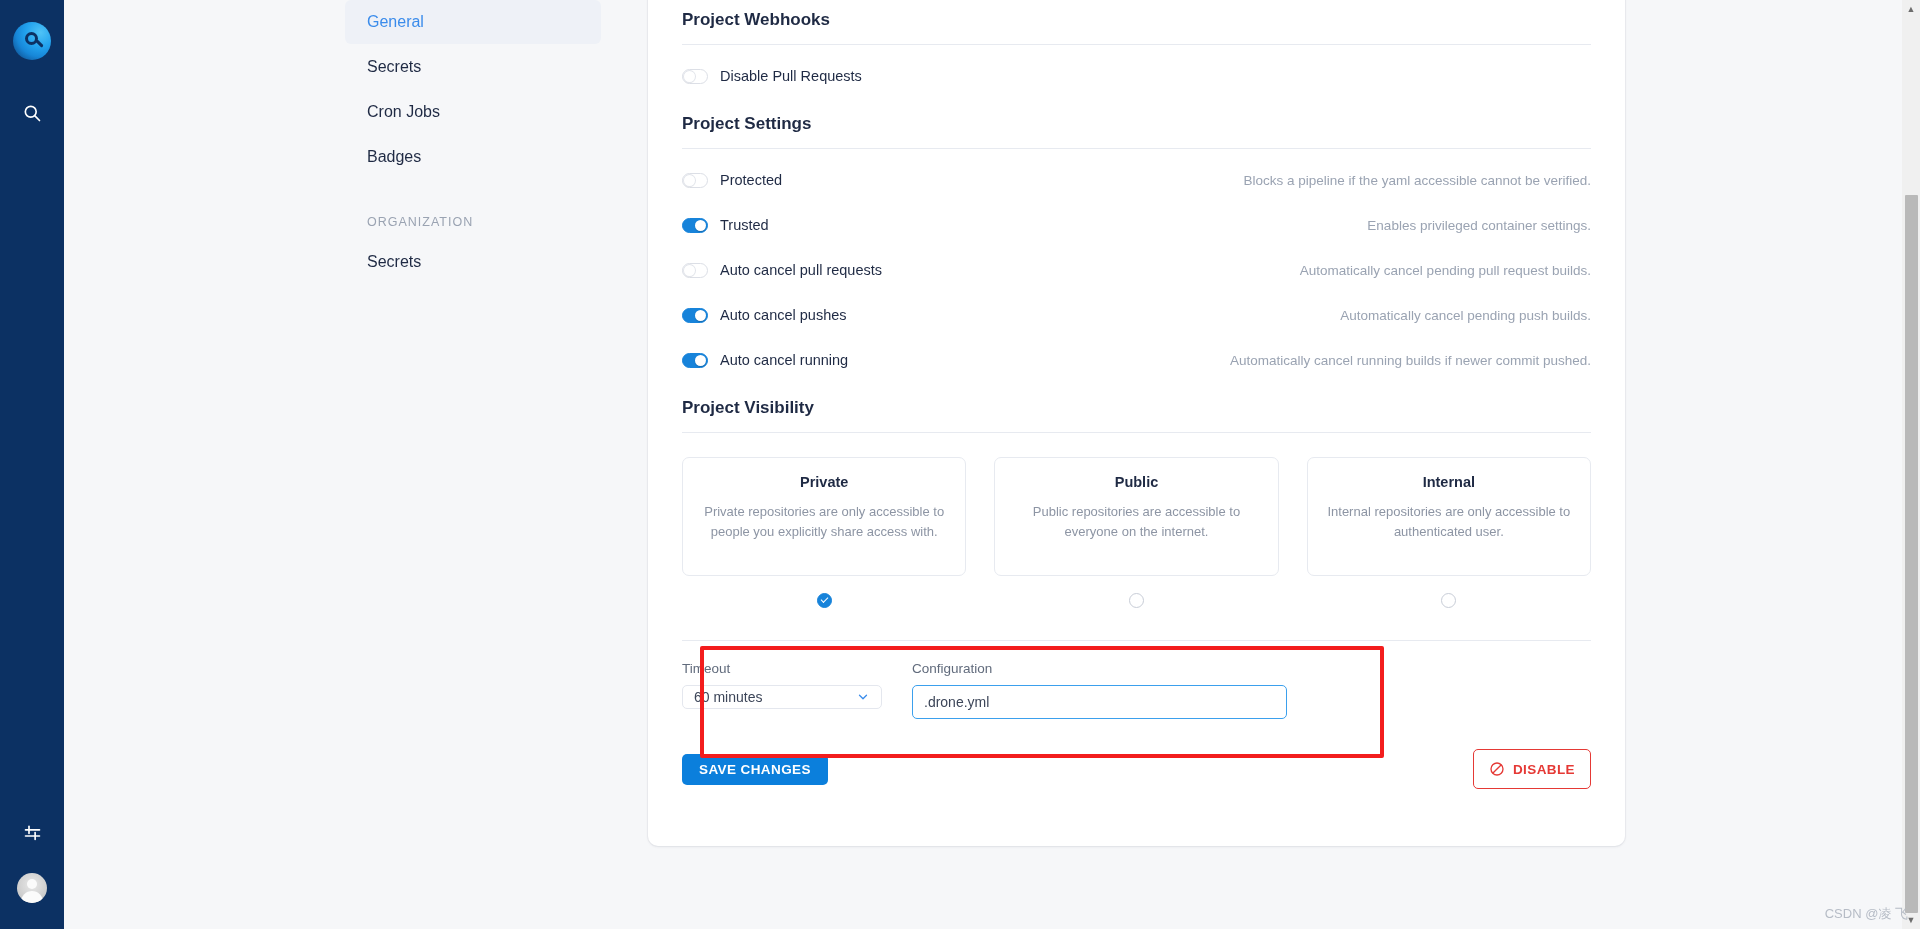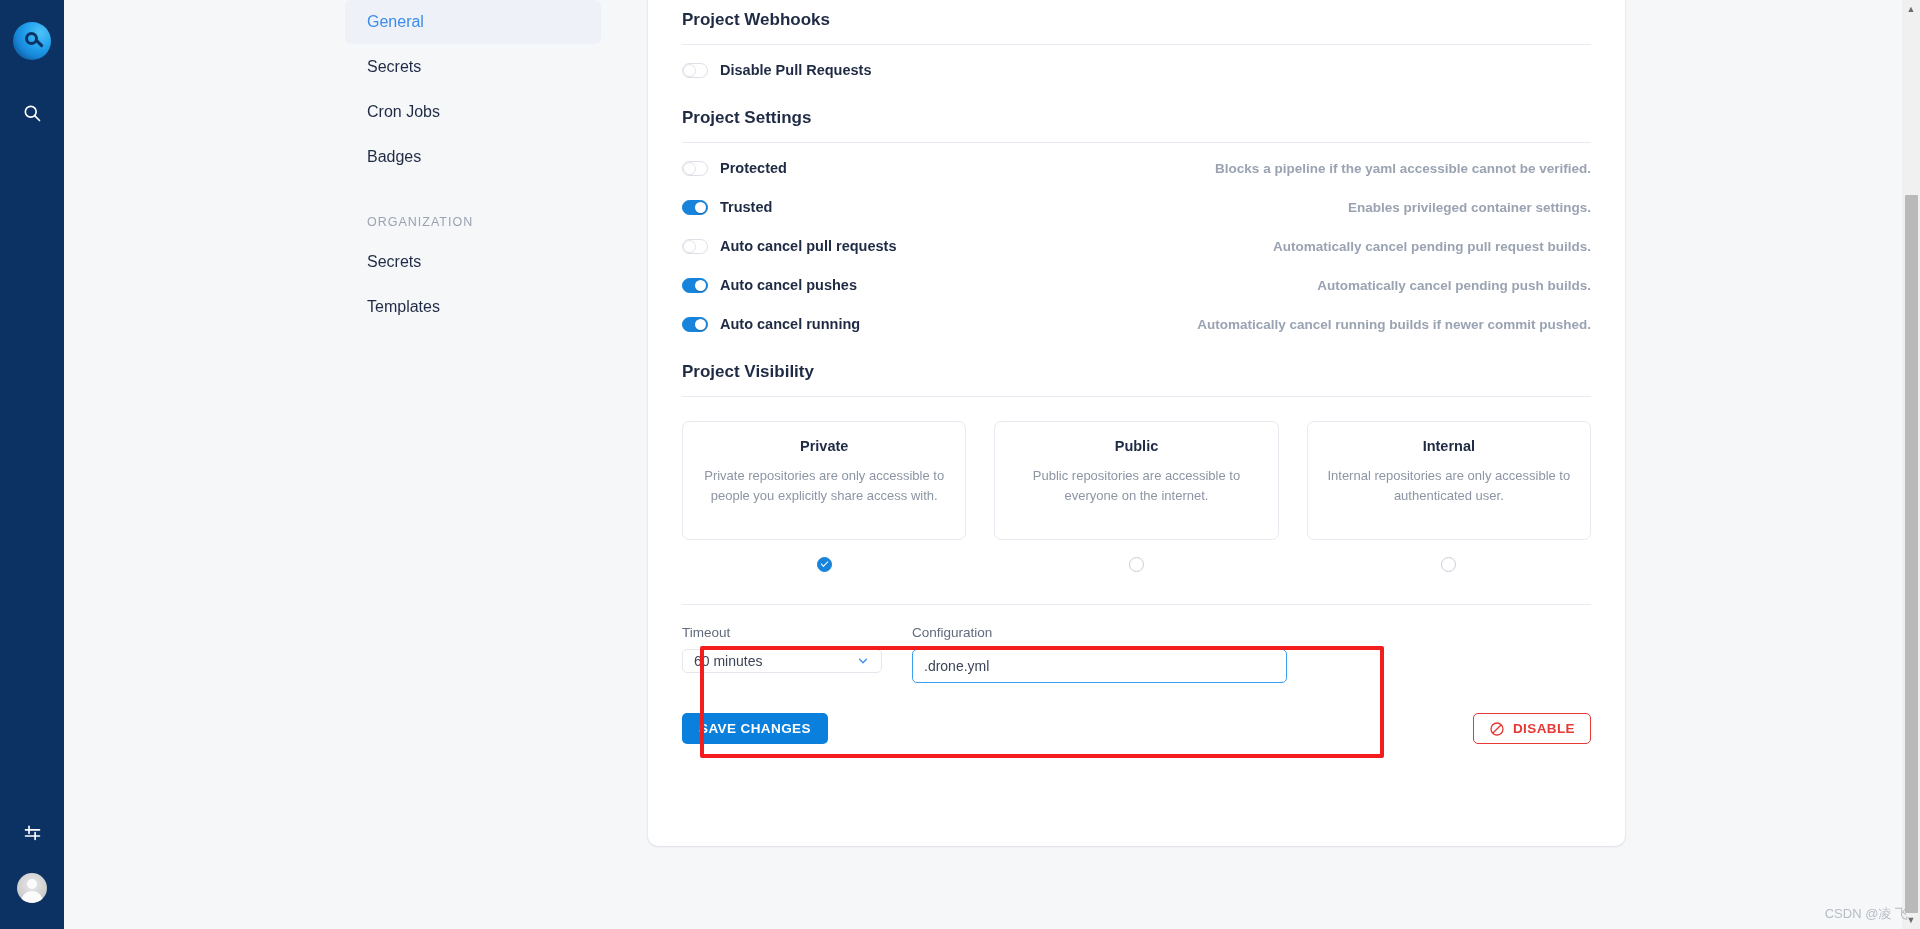--- a/index.html
+++ b/index.html
@@ -149,22 +149,21 @@
     height: 1px;
     background: #e7eaf0;
     margin-top: 14px;
   }
 
   
   .toggle-row {
     display: flex;
     align-items: center;
     height: 28px;
-    margin-top: 11px;
-    font-weight: bold;
+    margin-top: 17px;
   }
   .toggle-row:first-of-type { margin-top: 11px; }
   .switch {
     width: 26px; height: 15px;
     border-radius: 9px;
     position: relative;
     flex: 0 0 auto;
     cursor: pointer;
     background: #ffffff;
     border: 1px solid #dcdfe6;
@@ -316,21 +315,21 @@
     letter-spacing: .03em;
     cursor: pointer;
     font-family: "Liberation Sans", sans-serif;
   }
   .btn-disable {
     margin-left: auto;
     background: #fff;
     color: #e53935;
     border: 1px solid #e53935;
     border-radius: 5px;
-    height: 31px;
+    height: 40px;
     padding: 0 15px;
     font-size: 13.5px;
     font-weight: bold;
     letter-spacing: .03em;
     cursor: pointer;
     display: flex;
     align-items: center;
     gap: 8px;
     font-family: "Liberation Sans", sans-serif;
   }
@@ -424,23 +423,20 @@
     <div class="nav-item">
       <span>Badges</span>
     </div>
 
     <div class="nav-gap"></div>
 
     <div class="nav-section">ORGANIZATION</div>
 
     <div class="nav-item">
       <span>Secrets</span>
-    </div>
-    <div class="nav-item">
-      <span>Templates</span>
     </div>
   </nav>
 
   <div class="card">
 
     <div class="sec-title">Project Webhooks</div>
     <div class="sec-rule"></div>
 
     <div class="toggle-row">
       <div class="switch">

